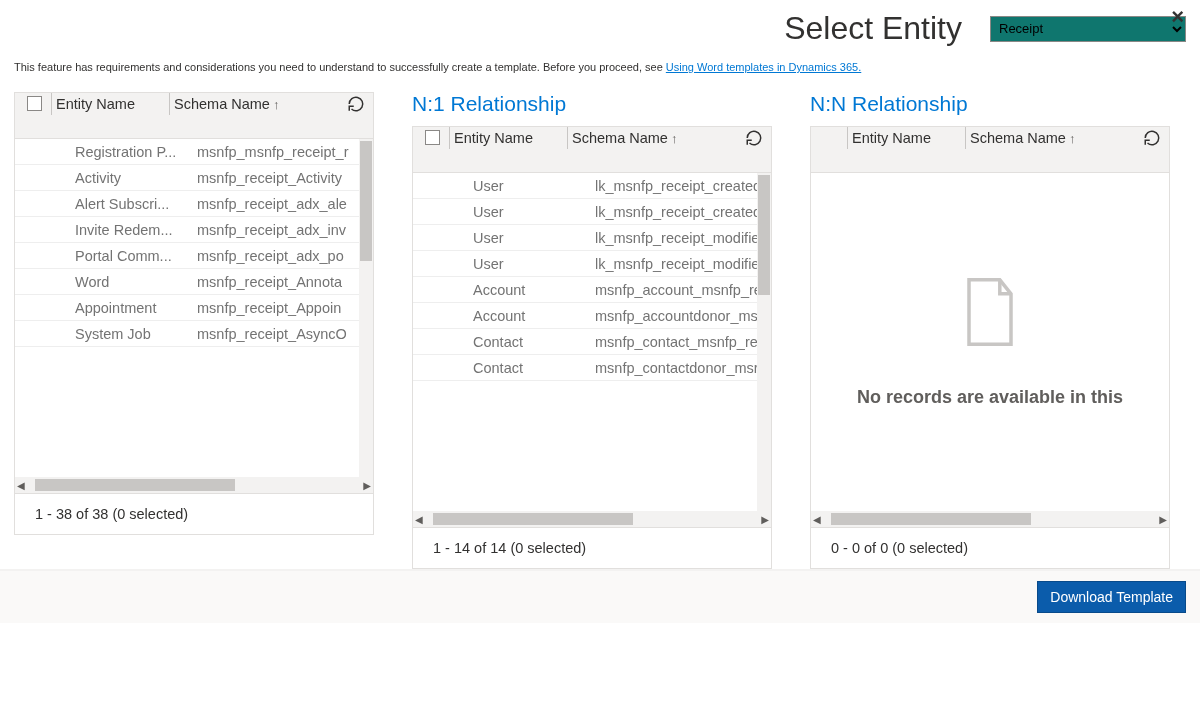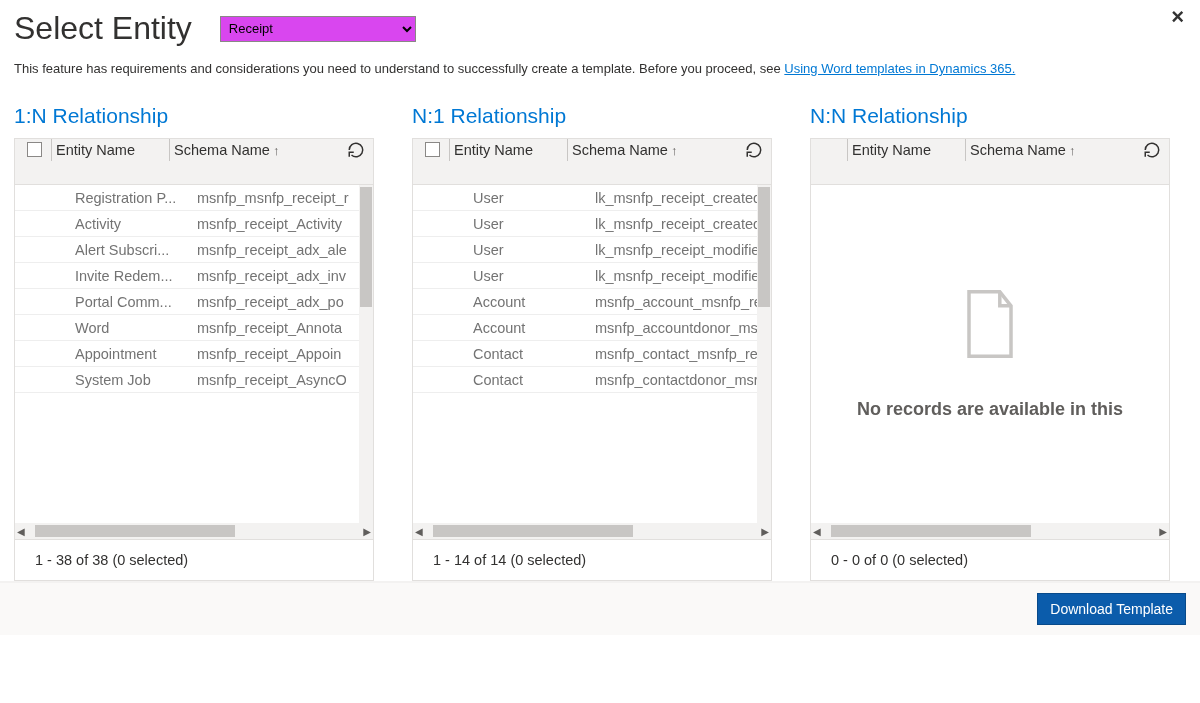--- a/index.html
+++ b/index.html
@@ -11,48 +11,49 @@
     background: #fff;
     width: 1200px;
   }
   .container {
     padding: 10px 14px 0 14px;
   }
   .header-row {
     display: flex;
     align-items: center;
     margin-bottom: 14px;
+    justify-content: flex-end;
   }
   .page-title {
     font-size: 32px;
     font-weight: 300;
     color: #323130;
     margin: 0 28px 0 0;
   }
   .entity-select {
     height: 26px;
     width: 196px;
     font-size: 13px;
     padding: 2px 4px;
     border: 1px solid #8a8886;
-    background: #d946ef;
+    background: #0f766e;
   }
   .close-btn {
     position: absolute;
     top: 2px;
     right: 10px;
     font-size: 22px;
     font-weight: bold;
     cursor: pointer;
     color: #333;
     padding: 2px 6px;
   }
   .intro {
-    font-size: 13px;
-    margin-bottom: 28px;
+    font-size: 11px;
+    margin-bottom: 19px;
   }
   .intro a {
     color: #0078d4;
   }
   .panels {
     display: flex;
     gap: 38px;
   }
   .panel {
     width: 360px;
@@ -207,21 +208,20 @@
     </select>
   </div>
 
   <div class="intro">
     <span>This feature has requirements and considerations you need to understand to successfully create a template. Before you proceed, see </span><a href="#">Using Word templates in Dynamics 365.</a>
   </div>
 
   <div class="panels">
 
     <div class="panel">
-      <div class="panel-title">1:N Relationship</div>
       <div class="table-box">
         <div class="thead">
           <div class="thead-chk">
               <input type="checkbox" class="hdr-chk" style="">
             </div>
           <div class="th entity">Entity Name</div>
           <div class="th schema"><span>Schema Name</span><span class="sort-arrow">↑</span></div>
           <div class="refresh">
             <svg viewBox="0 0 24 24" fill="none" stroke="#323130" stroke-width="2">
                 <path d="M3 12a9 9 0 1 1 3 6.7"></path>

